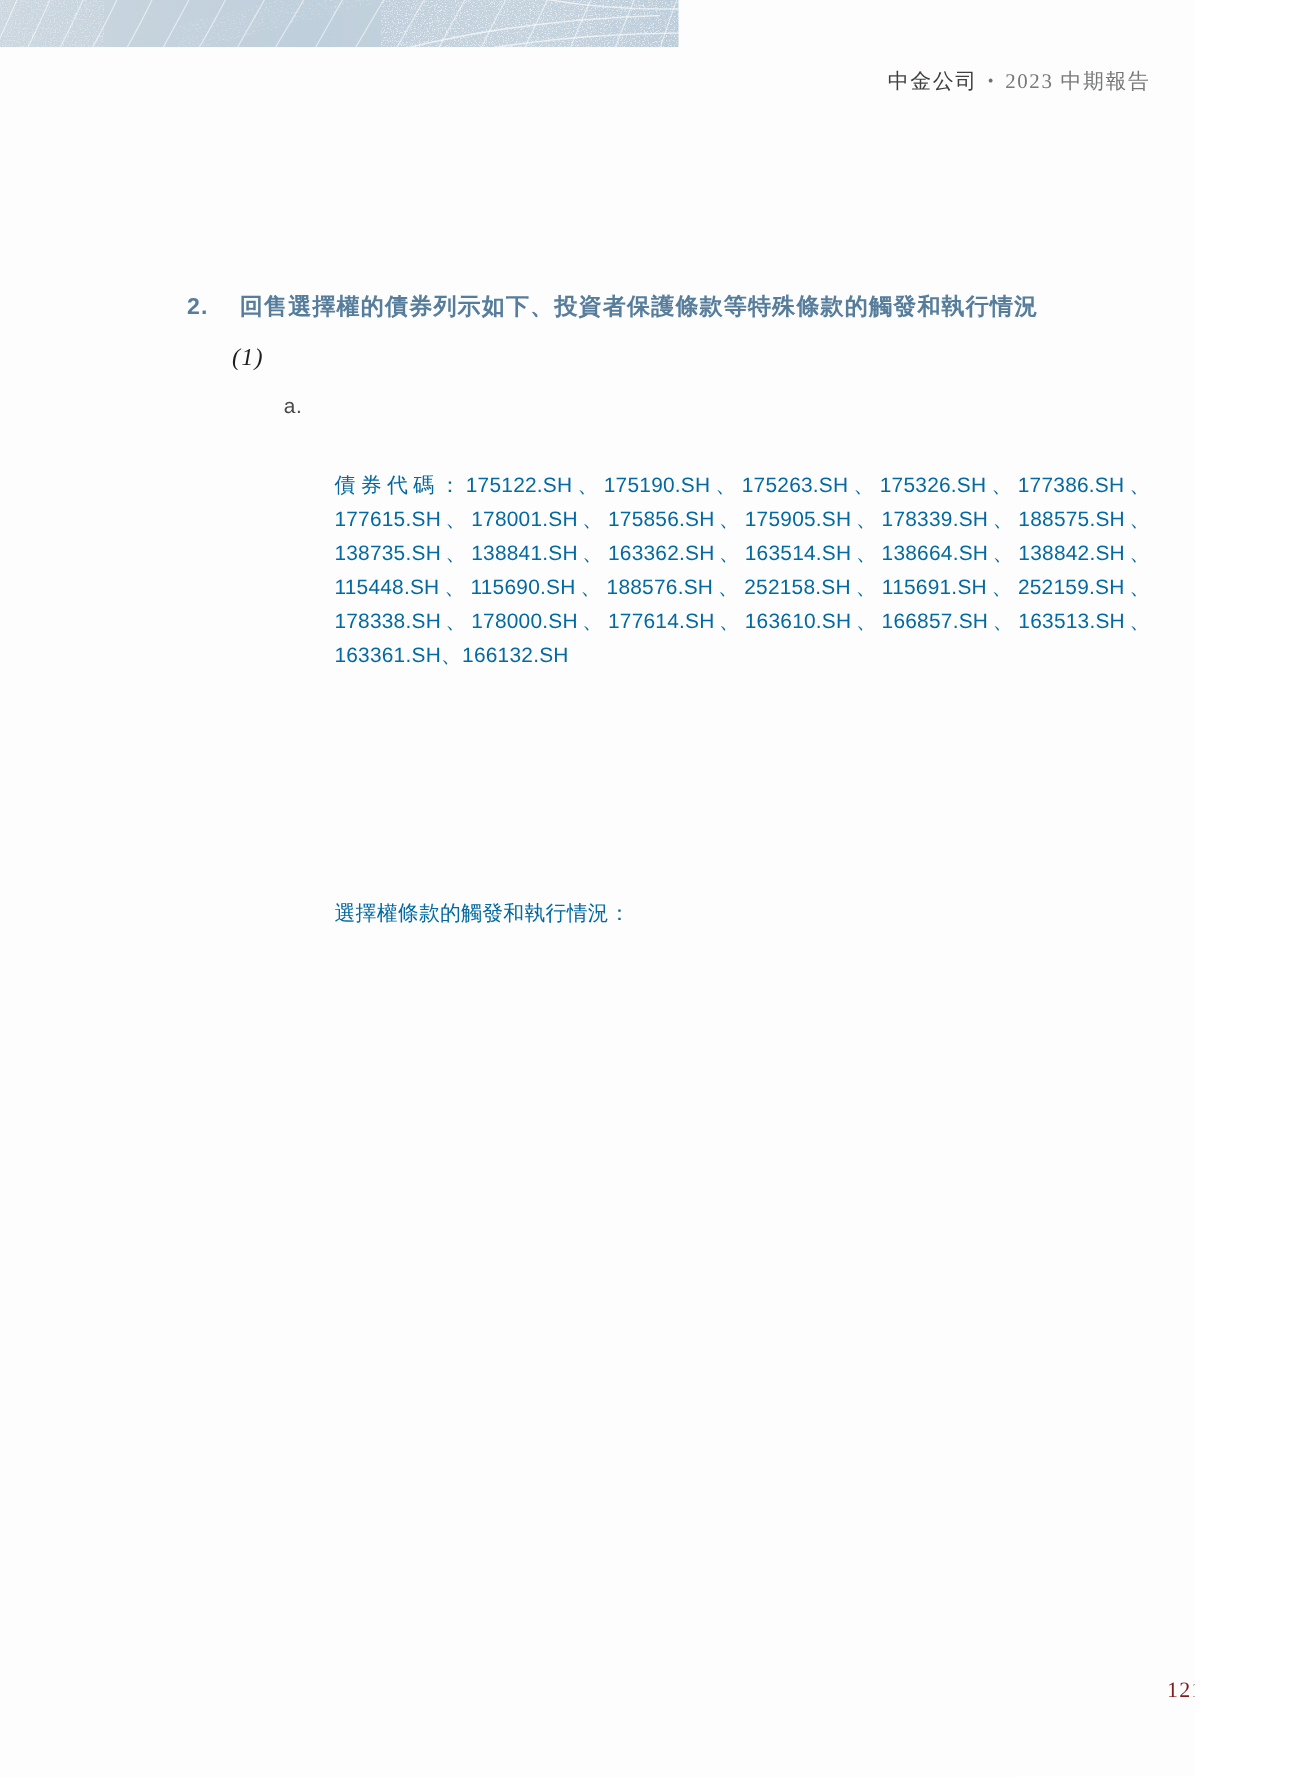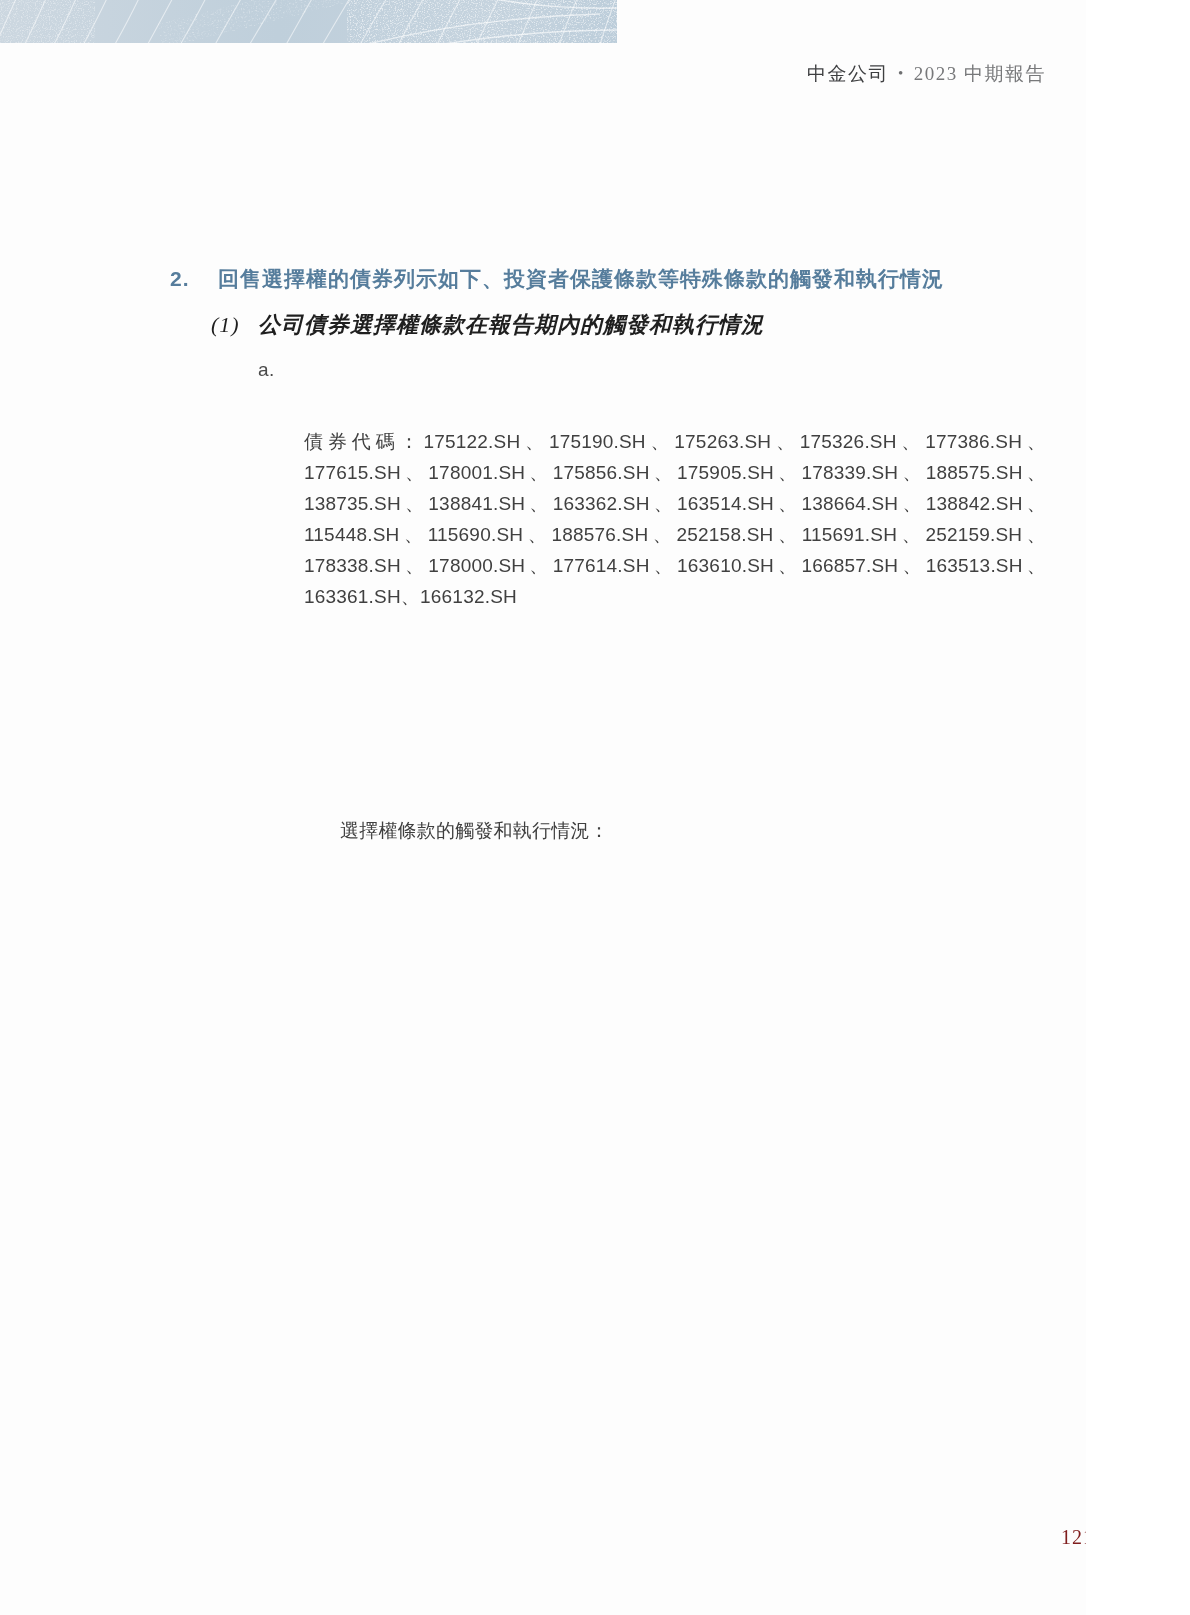--- a/index.html
+++ b/index.html
@@ -43,28 +43,28 @@
   .subsection .num{width:47px;flex:0 0 47px;font-weight:normal;}
   
   .item-a{
     position:absolute;top:357px;left:258px;width:812px;
     display:flex;font-size:19px;color:#3f3f3f;line-height:25px;letter-spacing:0.5px;
   }
   .item-a .lbl{width:46px;flex:0 0 46px;color:#4a4a4a;}
   
   .para{
     position:absolute;left:304px;width:742px;
-    font-size:19px;color:#404040;line-height:31px;
+    font-size:19px;color:#0369a1;line-height:31px;
     text-align:justify;text-justify:inter-ideograph;
     letter-spacing:0.2px;
     word-break:break-word;
   }
   .p-codes{top:426px;}
   .p-names{top:612px;}
-  .p-intro{top:815px;text-align:left;margin-left:36px;}
+  .p-intro{top:815px;text-align:left;}
   .p-detail{top:884px;line-height:32px;}
   
   .pageno{
     position:absolute;top:1526px;left:1004px;width:90px;
     text-align:right;
     font-family:"Liberation Serif","DejaVu Serif",serif;
     font-size:20px;color:#7f1d1d;letter-spacing:1px;
   }
 </style>
 </head>
@@ -122,21 +122,20 @@
     <span>中金公司</span><span class="sep">•</span><span class="ed">2023 中期報告</span>
   </div>
 
   <div class="section">
     <span class="num">2.</span>
     <span class="ttl">回售選擇權的債券列示如下、投資者保護條款等特殊條款的觸發和執行情況</span>
   </div>
 
   <div class="subsection">
     <span class="num">(1)</span>
-    <span class="ttl">公司債券選擇權條款在報告期內的觸發和執行情況</span>
   </div>
 
   <div class="item-a">
     <span class="lbl">a.</span>
   </div>
 
   <div class="para p-codes">債券代碼：175122.SH、175190.SH、175263.SH、175326.SH、177386.SH、177615.SH、178001.SH、175856.SH、175905.SH、178339.SH、188575.SH、138735.SH、138841.SH、163362.SH、163514.SH、138664.SH、138842.SH、115448.SH、115690.SH、188576.SH、252158.SH、115691.SH、252159.SH、178338.SH、178000.SH、177614.SH、163610.SH、166857.SH、163513.SH、163361.SH、166132.SH</div>
 
 
   <div class="para p-intro">選擇權條款的觸發和執行情況：</div>

